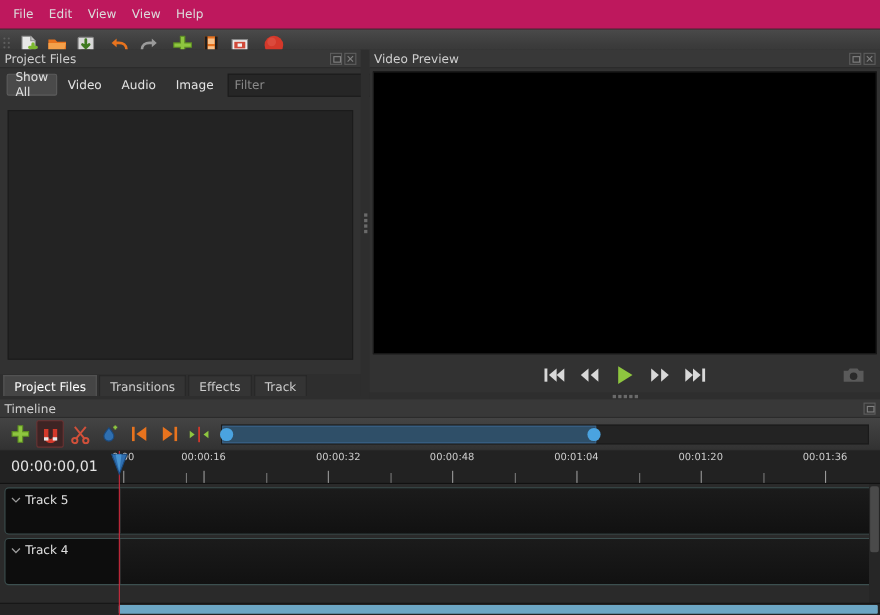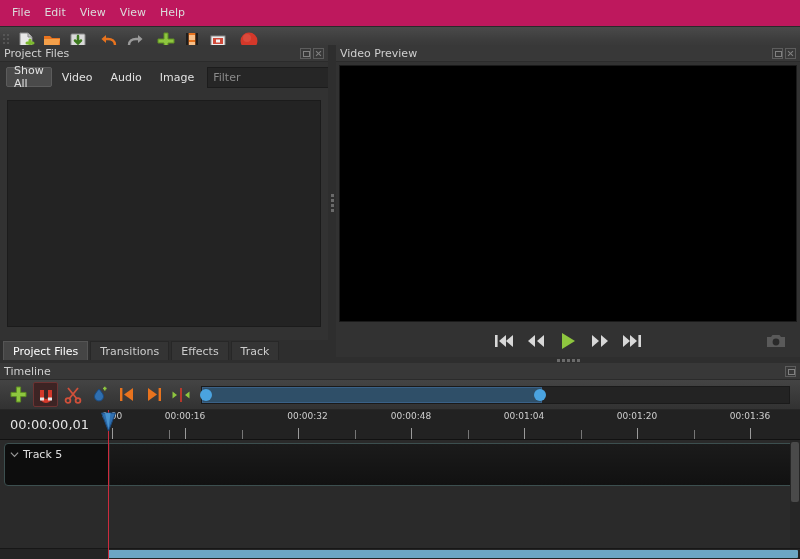--- a/index.html
+++ b/index.html
@@ -597,20 +597,29 @@
     <div class="tracks-area">
       <div class="track">
         <div class="track-body"></div>
         <div class="track-header">
           <svg class="chev" viewBox="0 0 10 10">
             <path d="M1 3l4 4 4-4" stroke="#9a9a9a" stroke-width="1.3" fill="none"></path>
           </svg>
           <span class="track-name">Track 5</span>
         </div>
       </div>
+      <div class="track">
+        <div class="track-body"></div>
+        <div class="track-header">
+          <svg class="chev" viewBox="0 0 10 10">
+            <path d="M1 3l4 4 4-4" stroke="#9a9a9a" stroke-width="1.3" fill="none"></path>
+          </svg>
+          <span class="track-name">Track 4</span>
+        </div>
+      </div>
 
       <div class="vscroll">
         <div class="thumb"></div>
       </div>
     </div>
 
     <div class="playhead" style="top:47px"></div>
     <div class="playhead-head" style="top:49px;left:100px">
       <svg width="17" height="21" viewBox="0 0 17 21">
         <path d="M1.5 1h14L8.5 19z" fill="#2f6fb0" stroke="#1b4a7e" stroke-width="1"></path>

